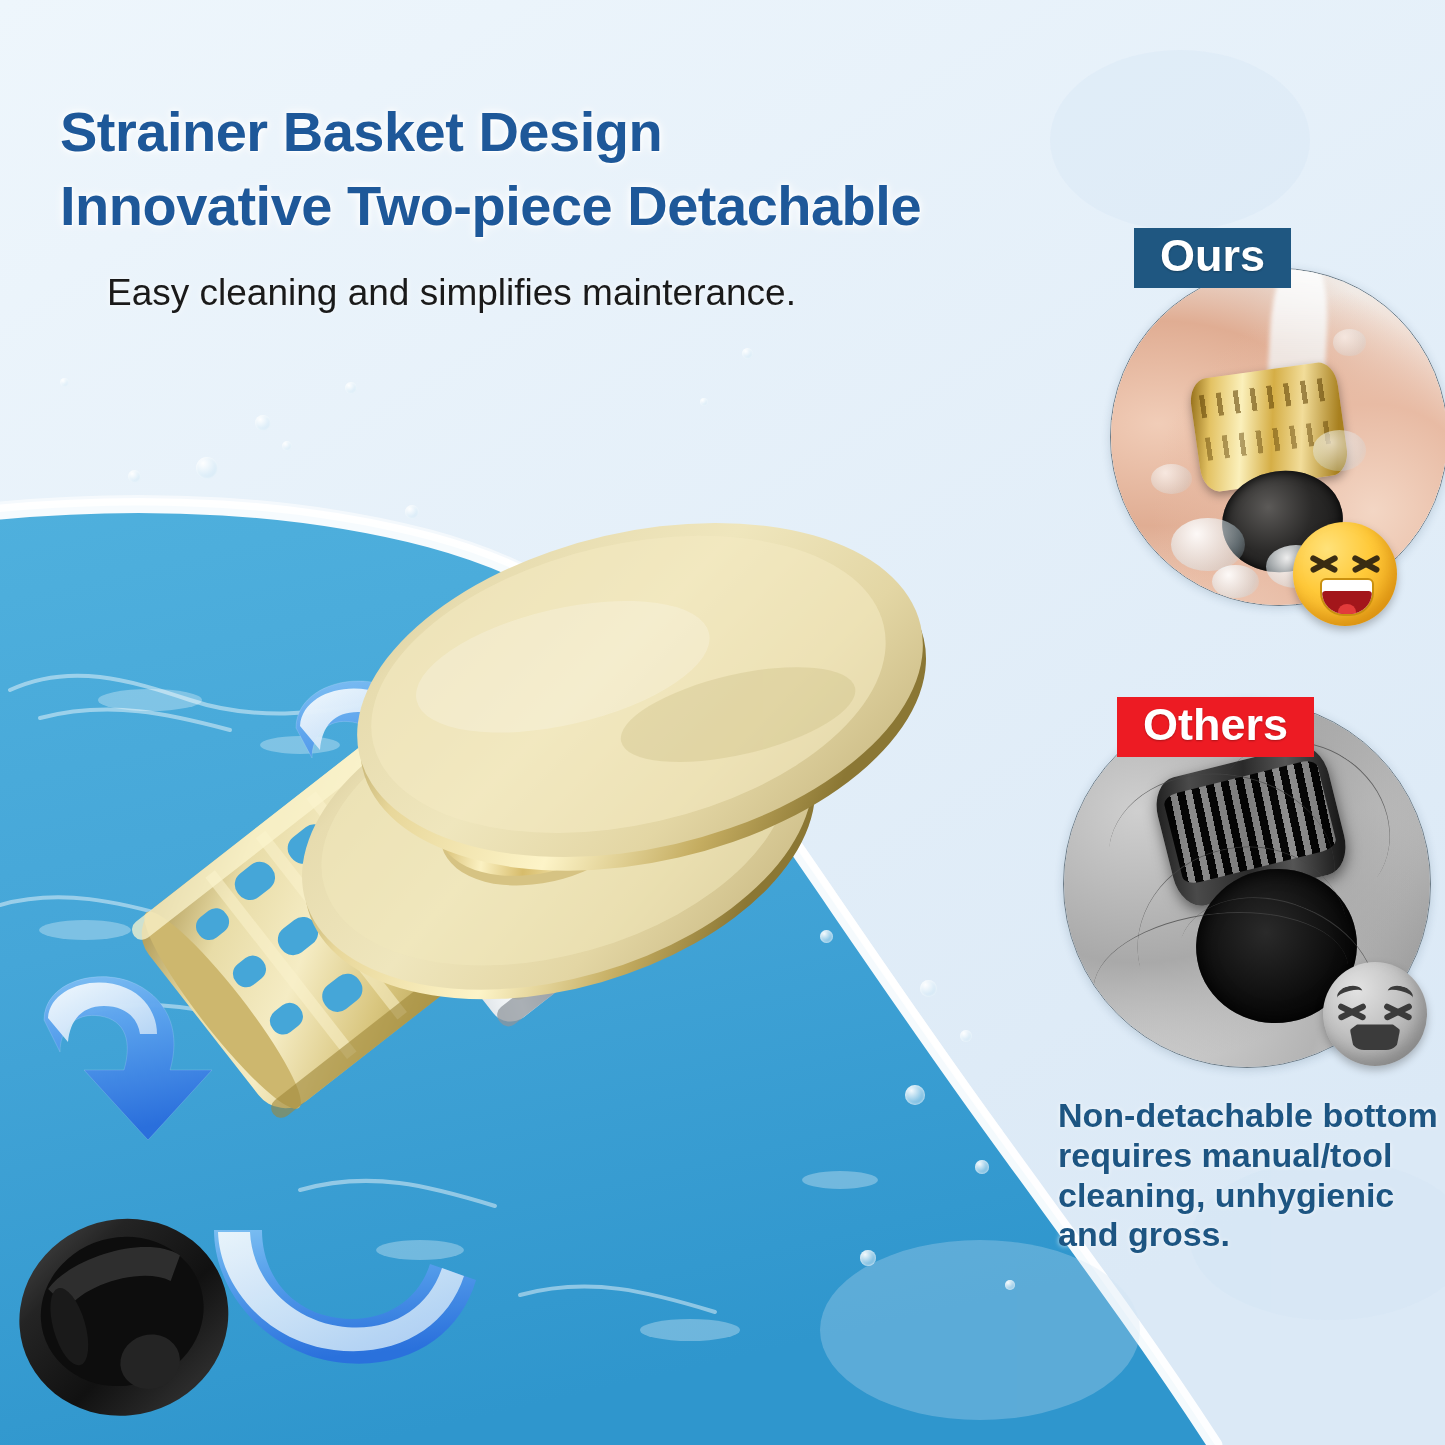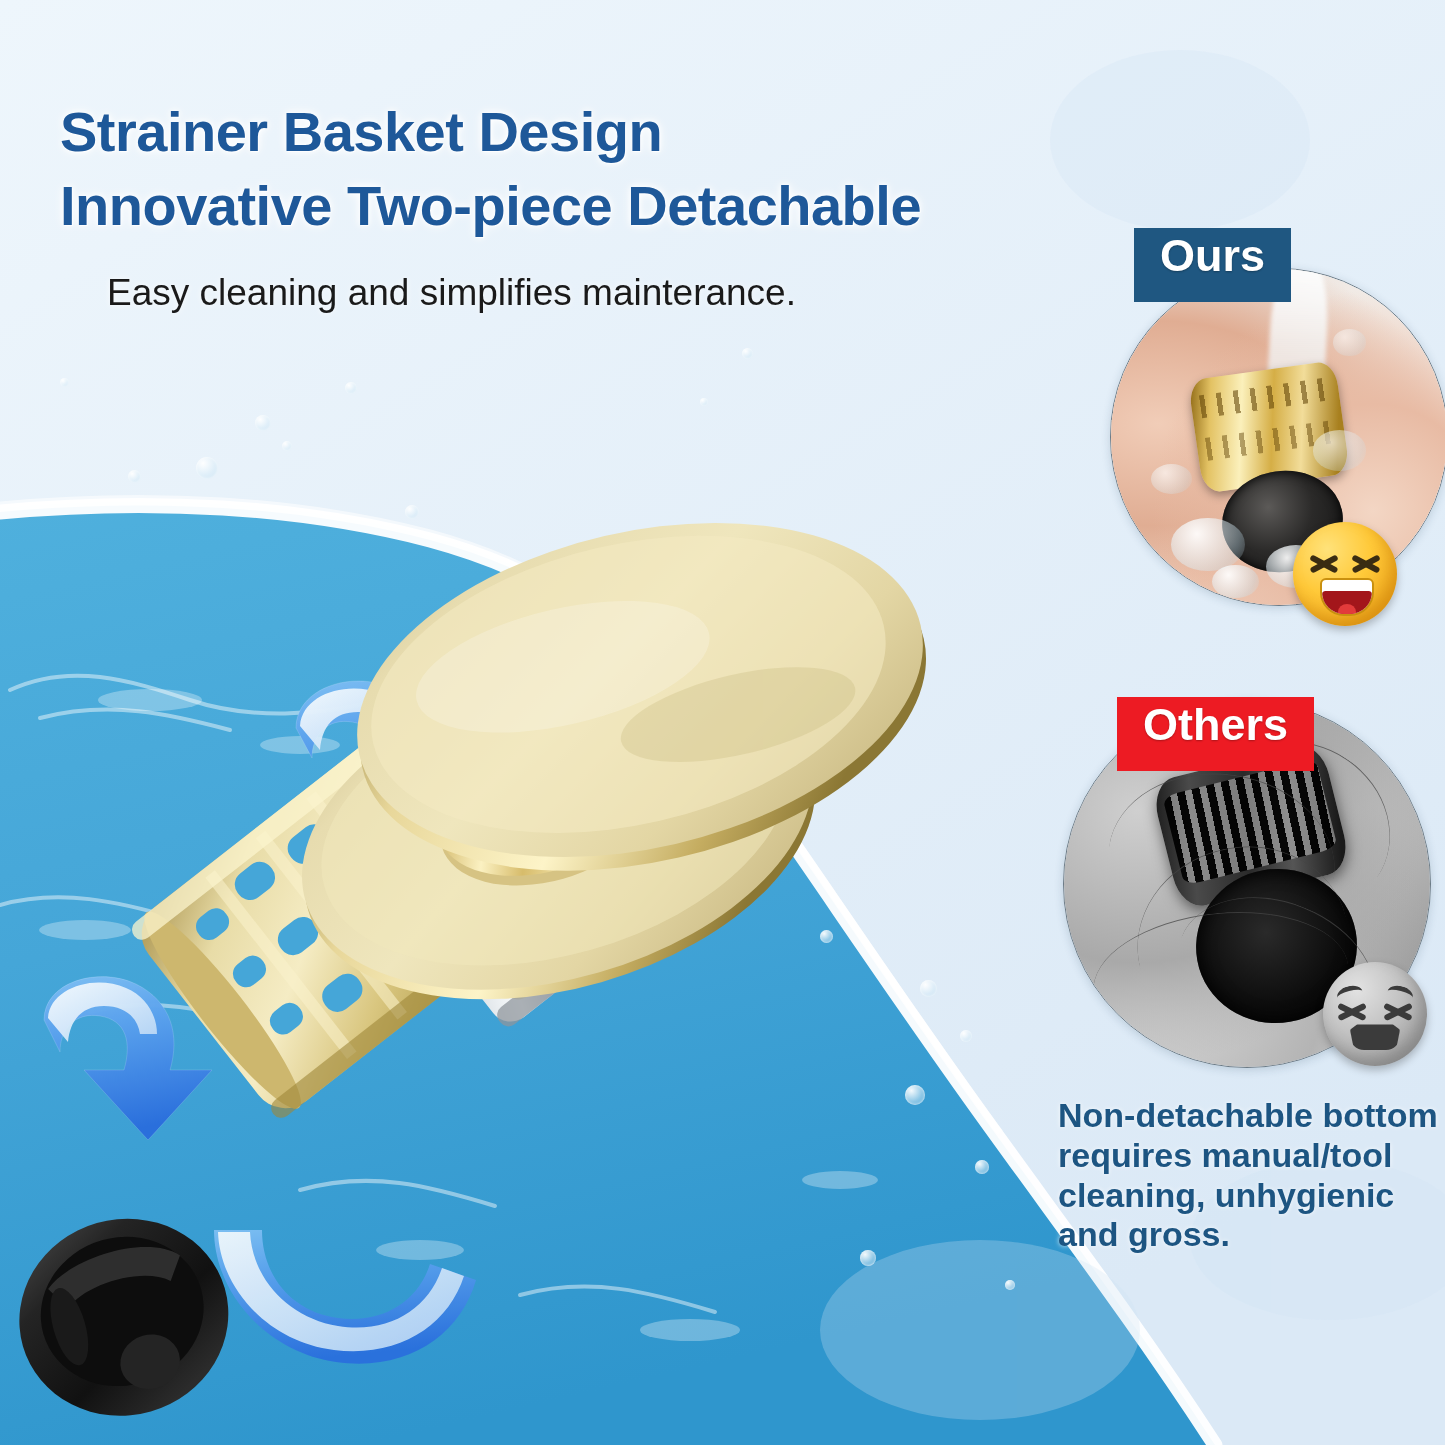--- a/index.html
+++ b/index.html
@@ -30,21 +30,21 @@
   }
   .subline{
     position:absolute;left:63px;top:272px;width:1000px;
     font-size:37px;font-weight:400;color:#1a1a1a;
     text-shadow:0 0 6px rgba(255,255,255,.85);
     margin-left:44px;
   }
   .badge{
     position:absolute;z-index:6;
     font-size:45px;font-weight:bold;color:#ffffff;
-    padding:4px 26px 23px 26px;line-height:1.05;
+    padding:4px 26px 9px 26px;line-height:1.05;
     text-shadow:0 1px 2px rgba(0,0,0,.28);
     white-space:nowrap;
   }
   .badge.ours{background:#1f5781;left:1134px;top:228px;}
   .badge.others{background:#ed1b23;left:1117px;top:661px;margin-top:36px;}
 
   .photo-circle{
     position:absolute;border-radius:50%;overflow:hidden;
     border:1px solid #6b7a85;
     box-shadow:0 2px 10px rgba(30,60,90,.18);

